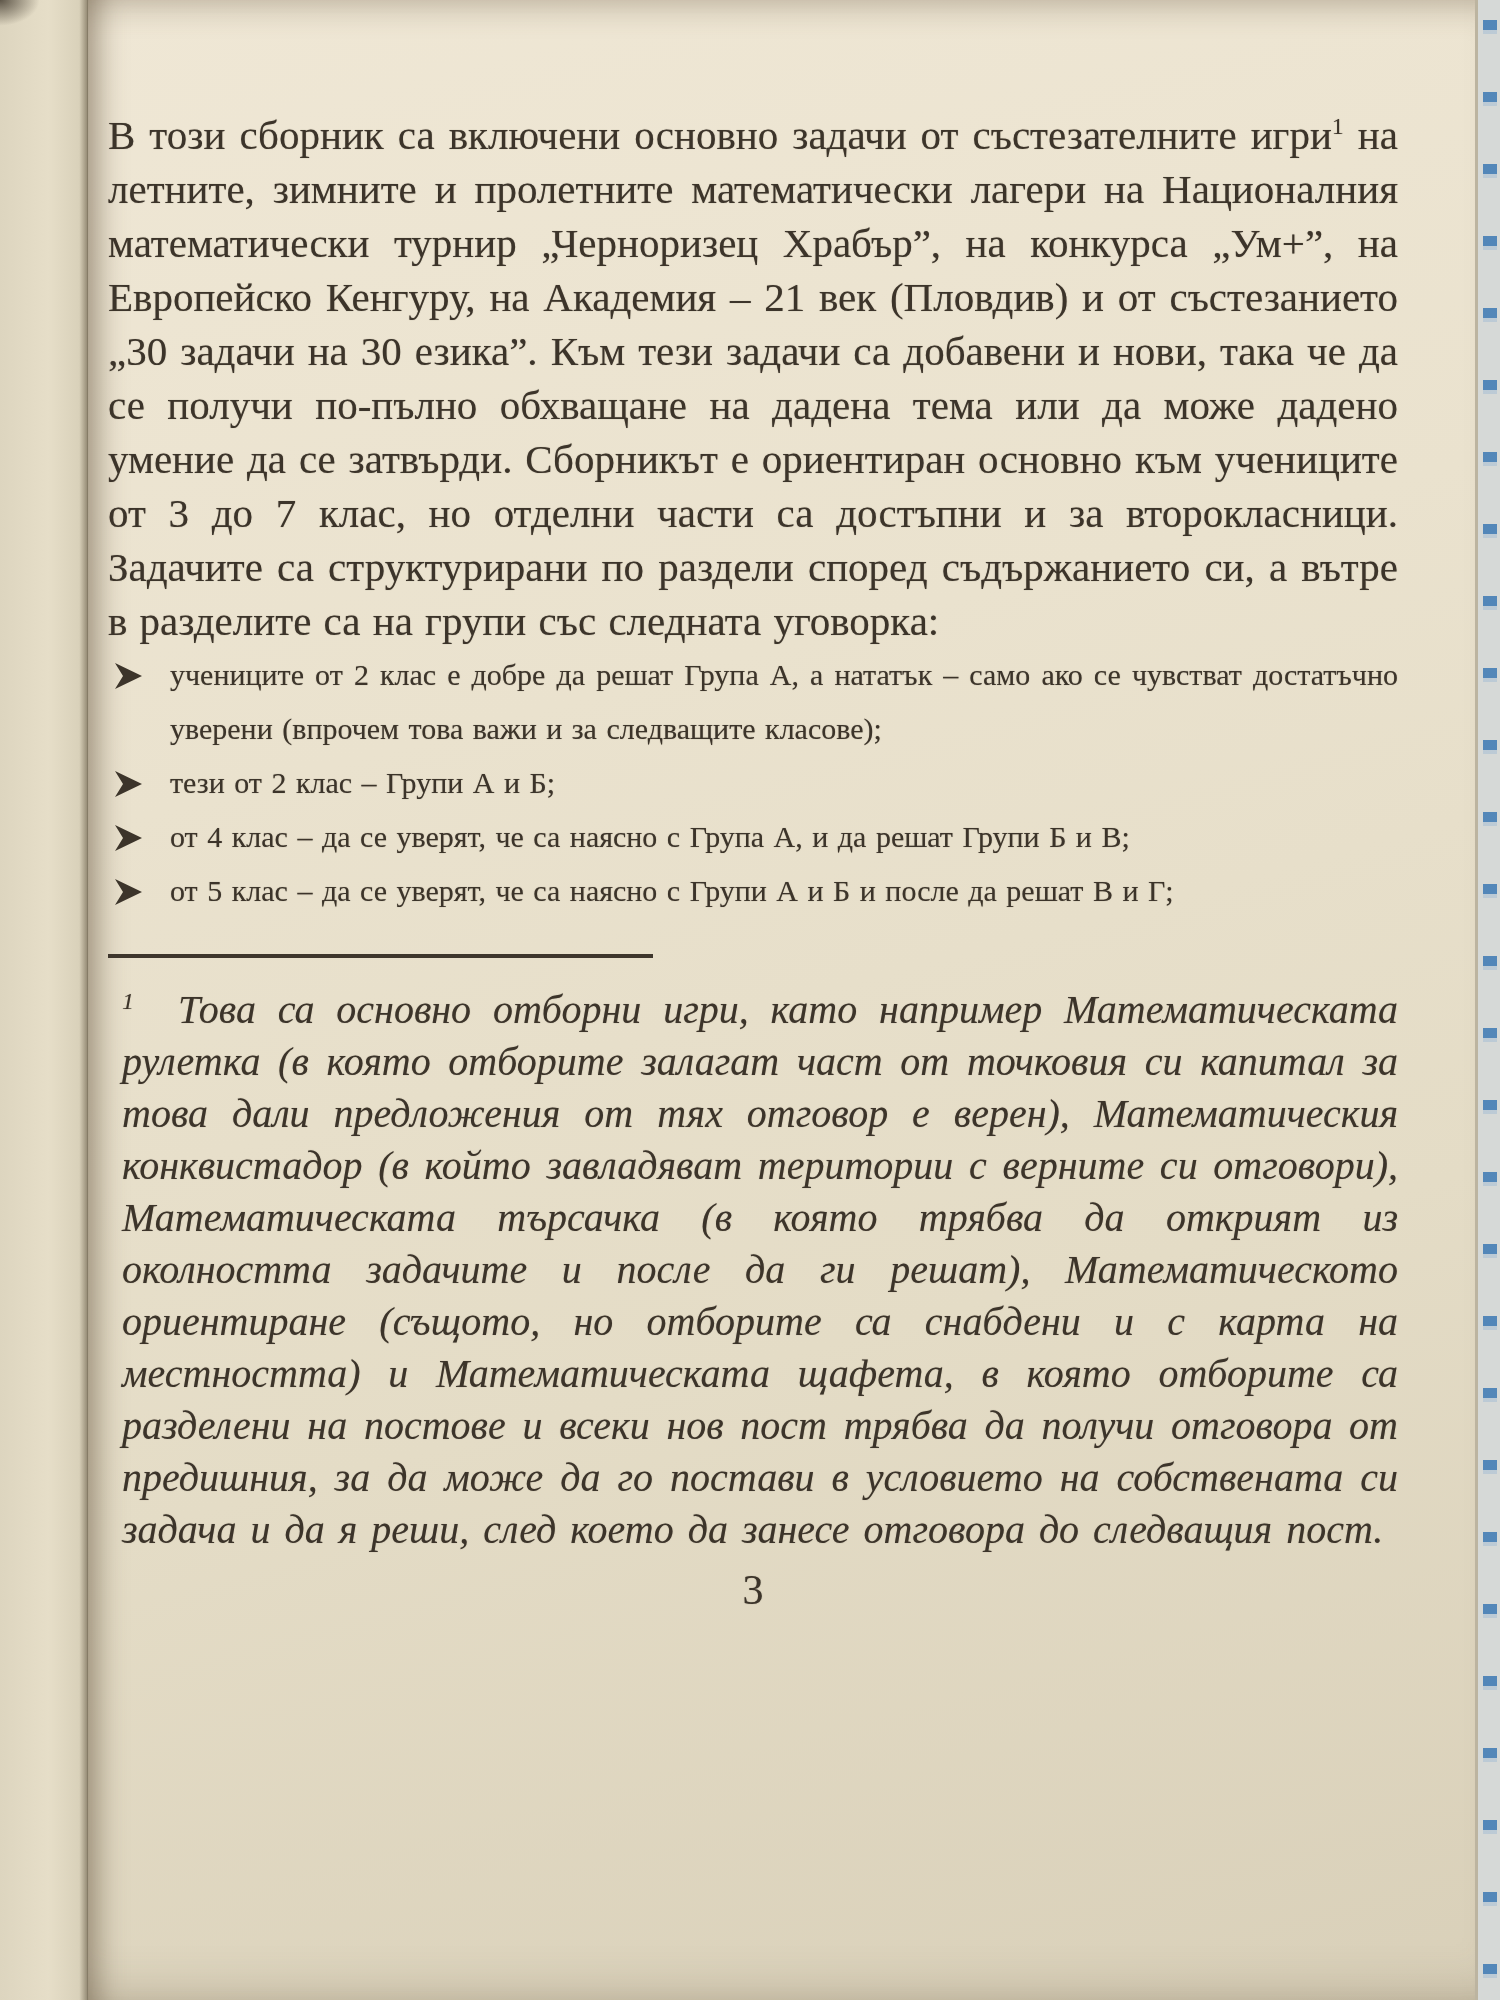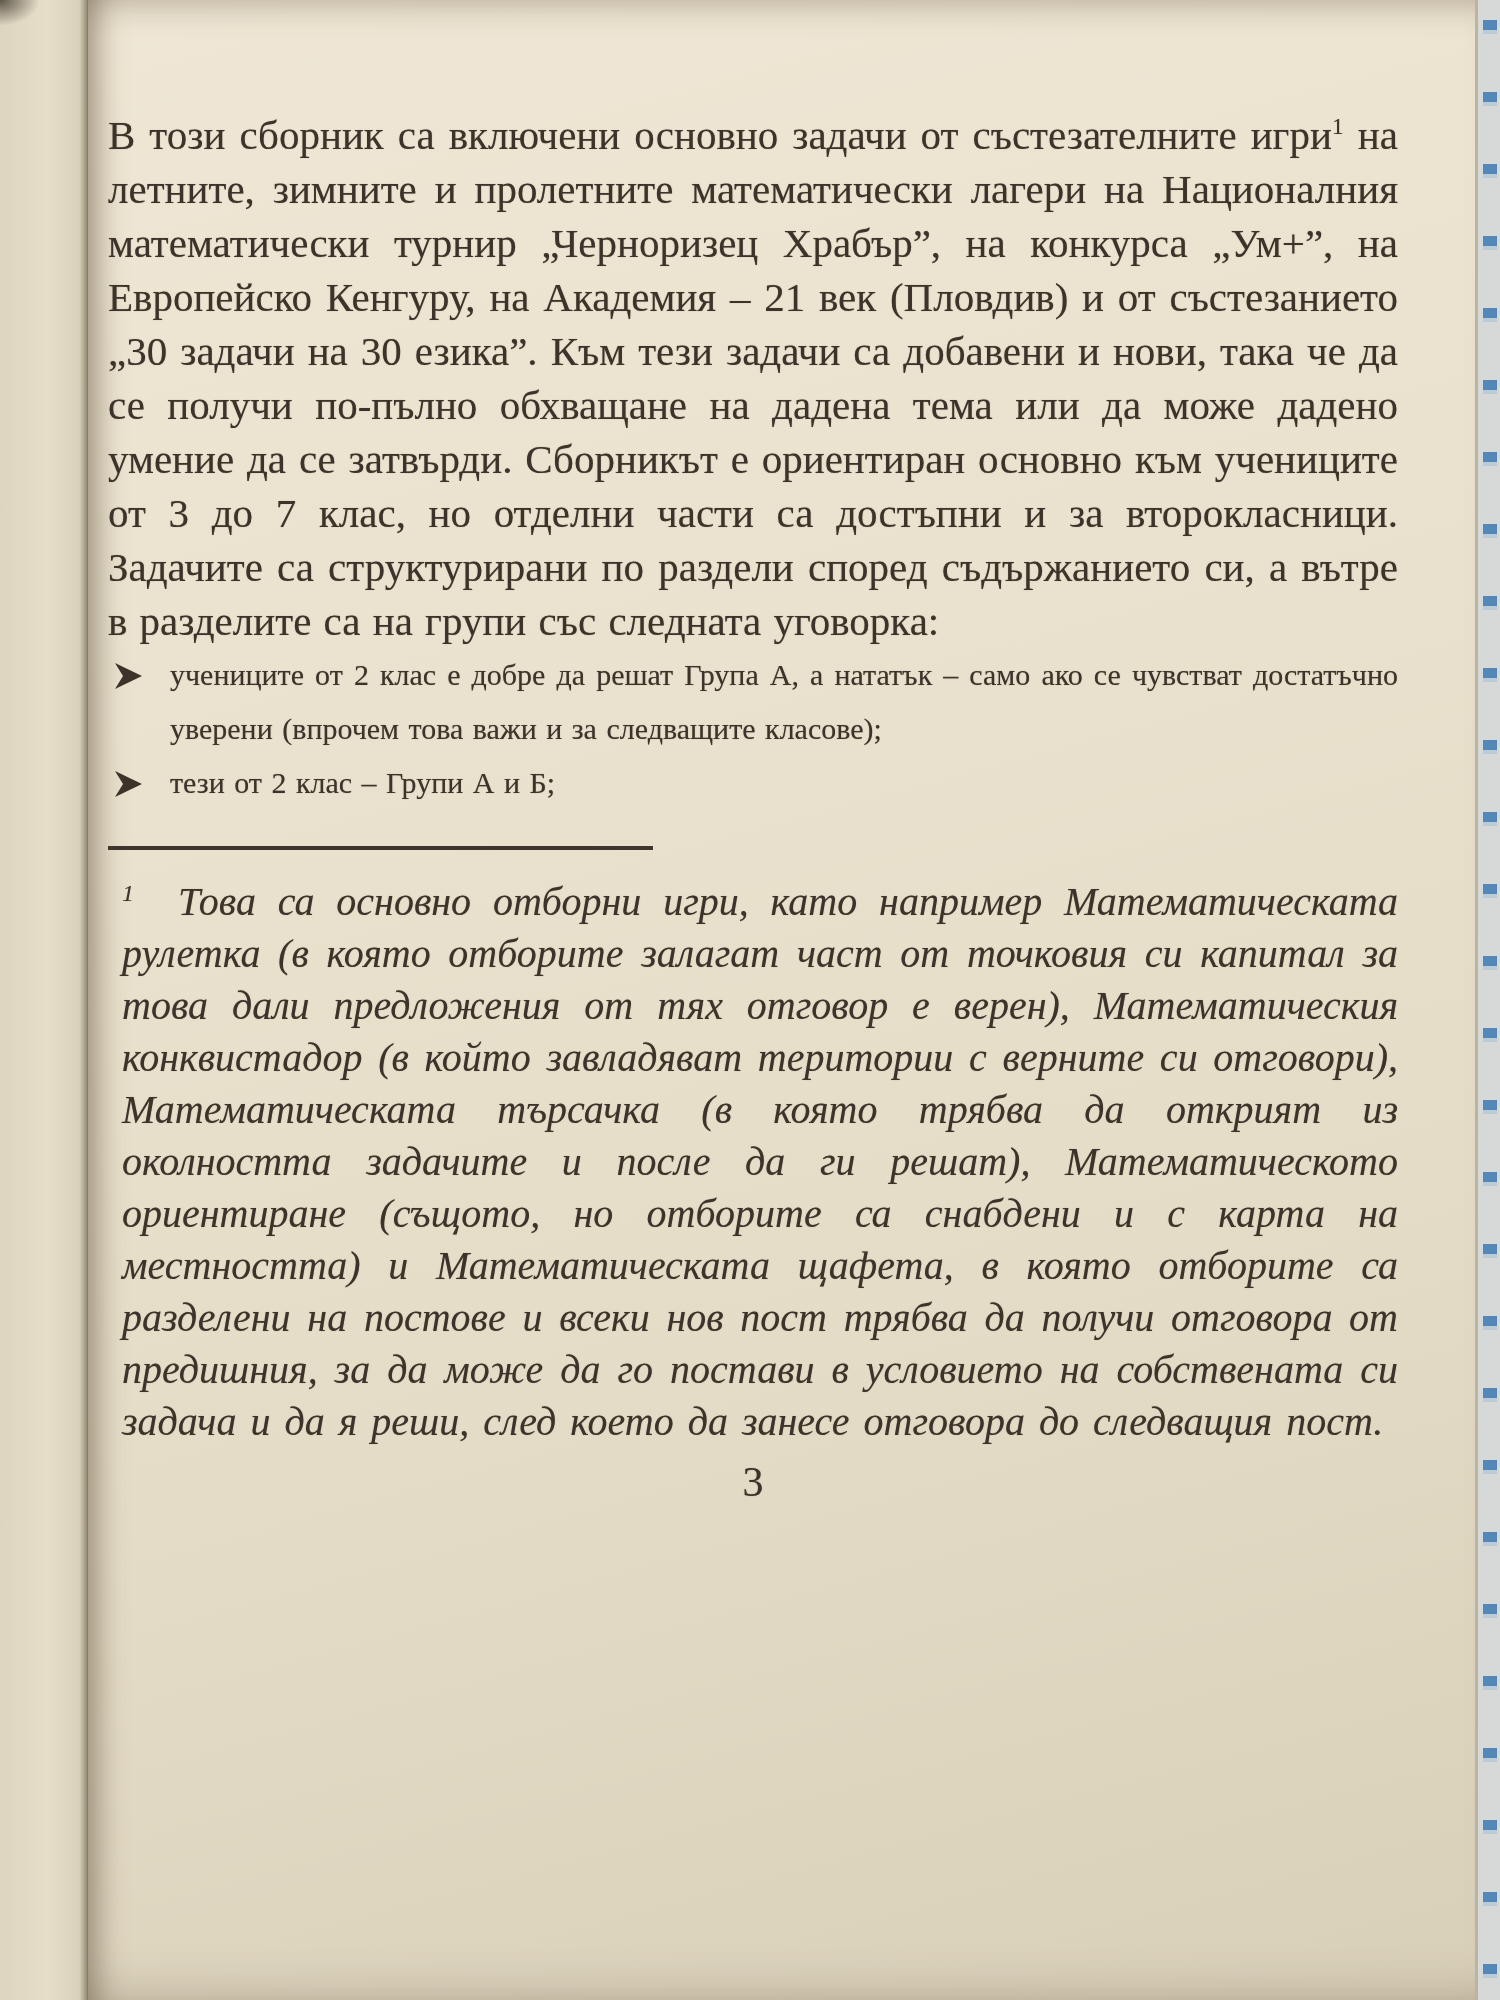--- a/index.html
+++ b/index.html
@@ -113,20 +113,36 @@
         <span>учениците от 2 клас е добре да решат Група А, а нататък – само ако се чувстват достатъчно уверени (впрочем това важи и за следващите класове);</span>
       </li>
       <li>
         <span class="bullet-marker">
           <svg viewBox="0 0 30 28">
               <polygon points="1,1 28,14 1,27 9,14" fill="#3c342a"></polygon>
             </svg>
         </span>
         <span>тези от 2 клас – Групи А и Б;</span>
       </li>
+      <li>
+        <span class="bullet-marker">
+          <svg viewBox="0 0 30 28">
+              <polygon points="1,1 28,14 1,27 9,14" fill="#3c342a"></polygon>
+            </svg>
+        </span>
+        <span>от 4 клас – да се уверят, че са наясно с Група А, и да решат Групи Б и В;</span>
+      </li>
+      <li>
+        <span class="bullet-marker">
+          <svg viewBox="0 0 30 28">
+              <polygon points="1,1 28,14 1,27 9,14" fill="#3c342a"></polygon>
+            </svg>
+        </span>
+        <span>от 5 клас – да се уверят, че са наясно с Групи А и Б и после да решат В и Г;</span>
+      </li>
     </ul>
 
     <div class="fn-rule"></div>
 
     <p class="footnote"><sup class="fn-mark">1</sup><span>Това са основно отборни игри, като например Математическата рулетка (в която отборите залагат част от точковия си капитал за това дали предложения от тях отговор е верен), Математическия конквистадор (в който завладяват територии с верните си отговори), Математическата търсачка (в която трябва да открият из околността задачите и после да ги решат), Математическото ориентиране (същото, но отборите са снабдени и с карта на местността) и Математическата щафета, в която отборите са разделени на постове и всеки нов пост трябва да получи отговора от предишния, за да може да го постави в условието на собствената си задача и да я реши, след което да занесе отговора до следващия пост.</span></p>
 
     <div class="page-number">3</div>
 
   </div>
 

